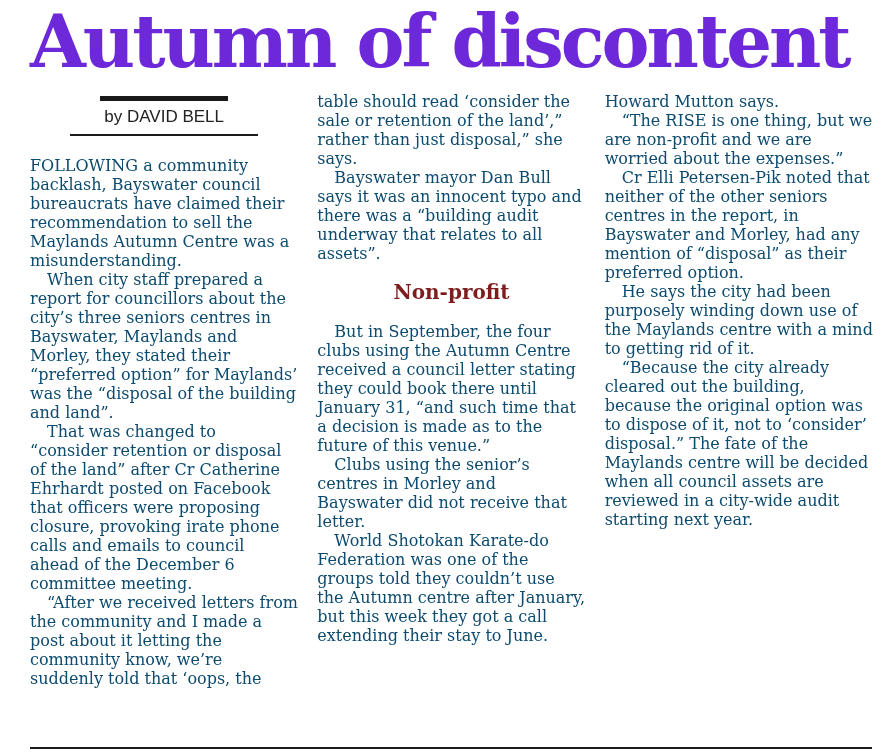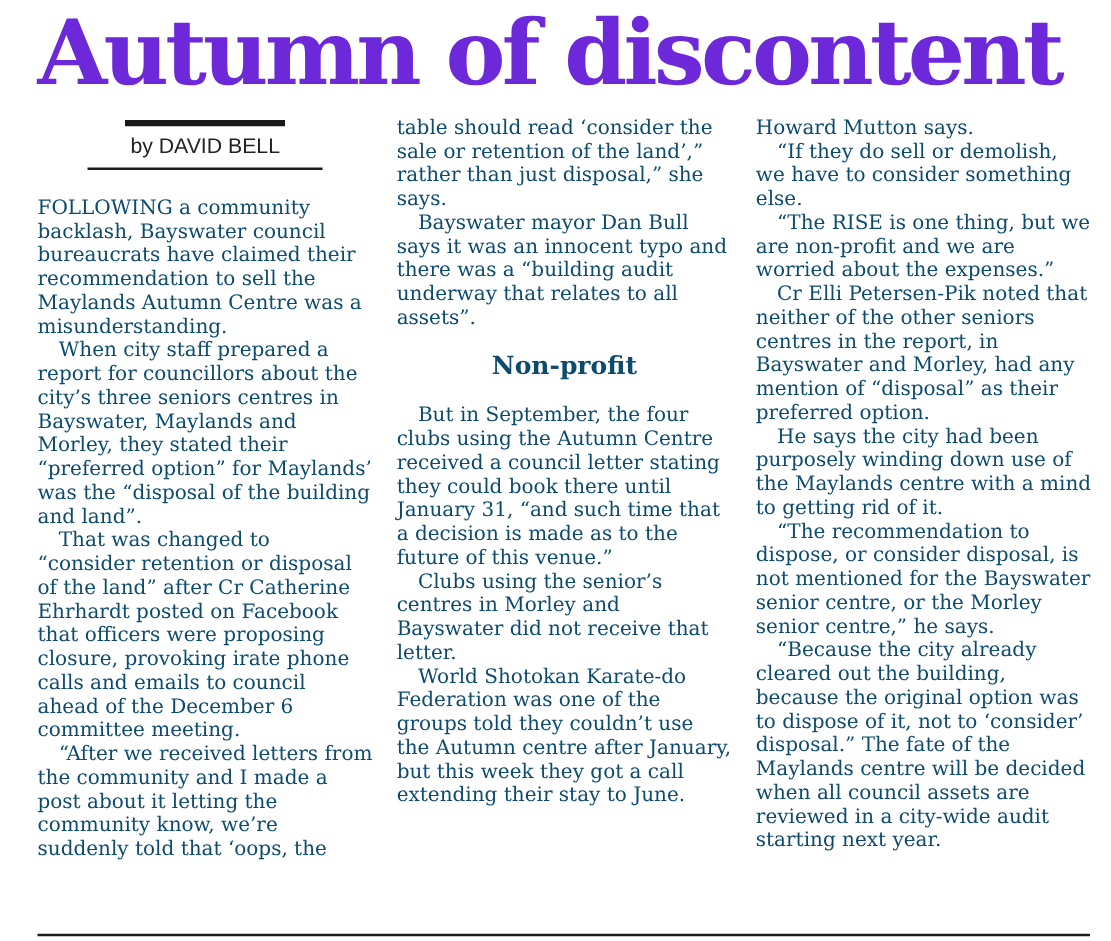--- a/index.html
+++ b/index.html
@@ -63,21 +63,21 @@
     height: 2px;
     background: #1a1a1a;
     margin: 7px auto 0 auto;
   }
   .byline-gap { height: 10px; }
   .subheading {
     font-family: "DejaVu Serif", serif;
     font-weight: bold;
     font-size: 20px;
     line-height: 24px;
-    color: #0c4a6e;
+    color: #7f1d1d;
     text-align: center;
     margin: 17px 0 18px 0;
   }
   .bottom-rule {
     position: absolute;
     left: 30px;
     right: 17px;
     bottom: 8px;
     height: 2px;
     background: #1b1b1b;
@@ -109,25 +109,23 @@
       <p>table should read ‘consider the sale or retention of the land’,” rather than just disposal,” she says.</p>
       <p class="ind">Bayswater mayor Dan Bull says it was an innocent typo and there was a “building audit underway that relates to all assets”.</p>
       <h2 class="subheading">Non-profit</h2>
       <p class="ind">But in September, the four clubs using the Autumn Centre received a council letter stating they could book there until January 31, “and such time that a decision is made as to the future of this venue.”</p>
       <p class="ind">Clubs using the senior’s centres in Morley and Bayswater did not receive that letter.</p>
       <p class="ind">World Shotokan Karate-do Federation was one of the groups told they couldn’t use the Autumn centre after January, but this week they got a call extending their stay to June.</p>
     </div>
 
     <div class="col">
       <p>Howard Mutton says.</p>
-      <p class="ind">“If they do sell or demolish, we have to consider something else.</p>
       <p class="ind">“The RISE is one thing, but we are non-profit and we are worried about the expenses.”</p>
       <p class="ind">Cr Elli Petersen-Pik noted that neither of the other seniors centres in the report, in Bayswater and Morley, had any mention of “disposal” as their preferred option.</p>
       <p class="ind">He says the city had been purposely winding down use of the Maylands centre with a mind to getting rid of it.</p>
-      <p class="ind">“The recommendation to dispose, or consider disposal, is not mentioned for the Bayswater senior centre, or the Morley senior centre,” he says.</p>
       <p class="ind">“Because the city already cleared out the building, because the original option was to dispose of it, not to ‘consider’ disposal.” The fate of the Maylands centre will be decided when all council assets are reviewed in a city-wide audit starting next year.</p>
     </div>
 
   </div>
 
   <div class="bottom-rule"></div>
 
 </div>
 
 </body></html>

